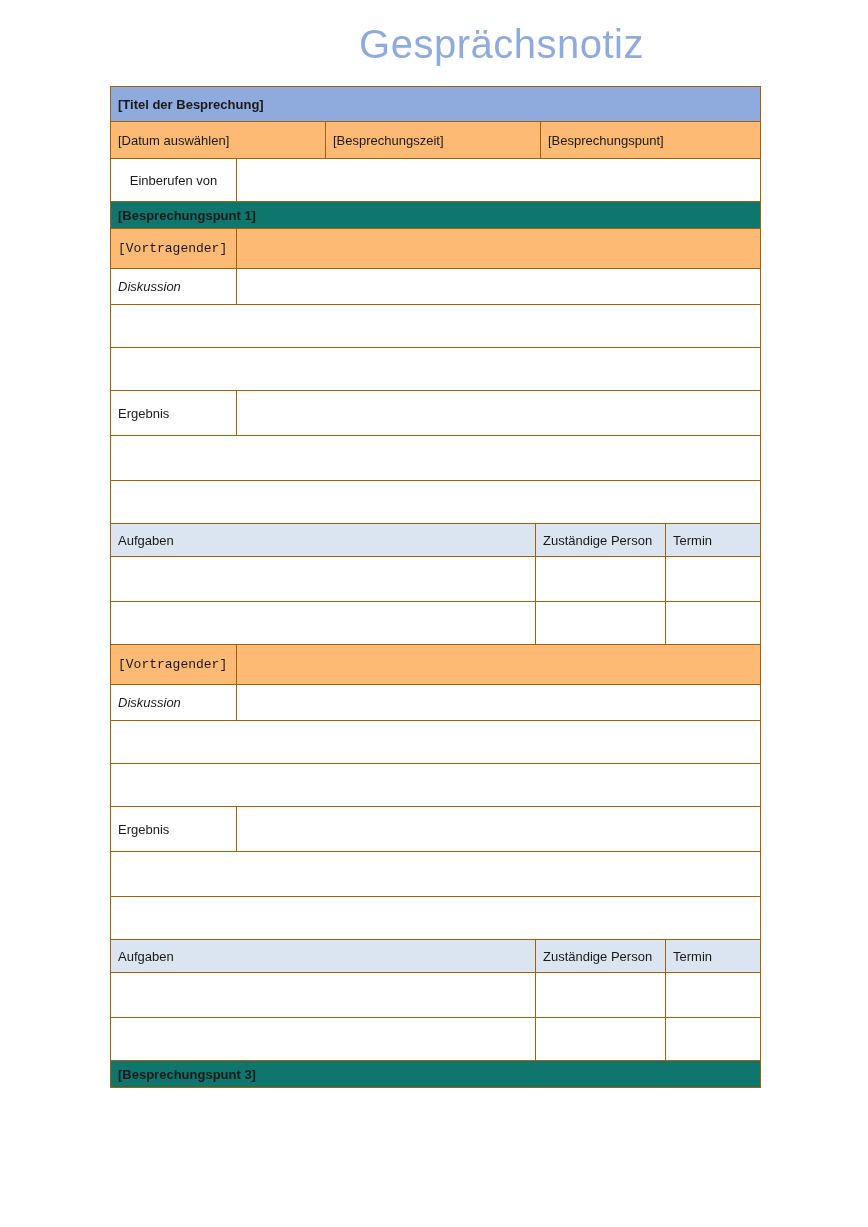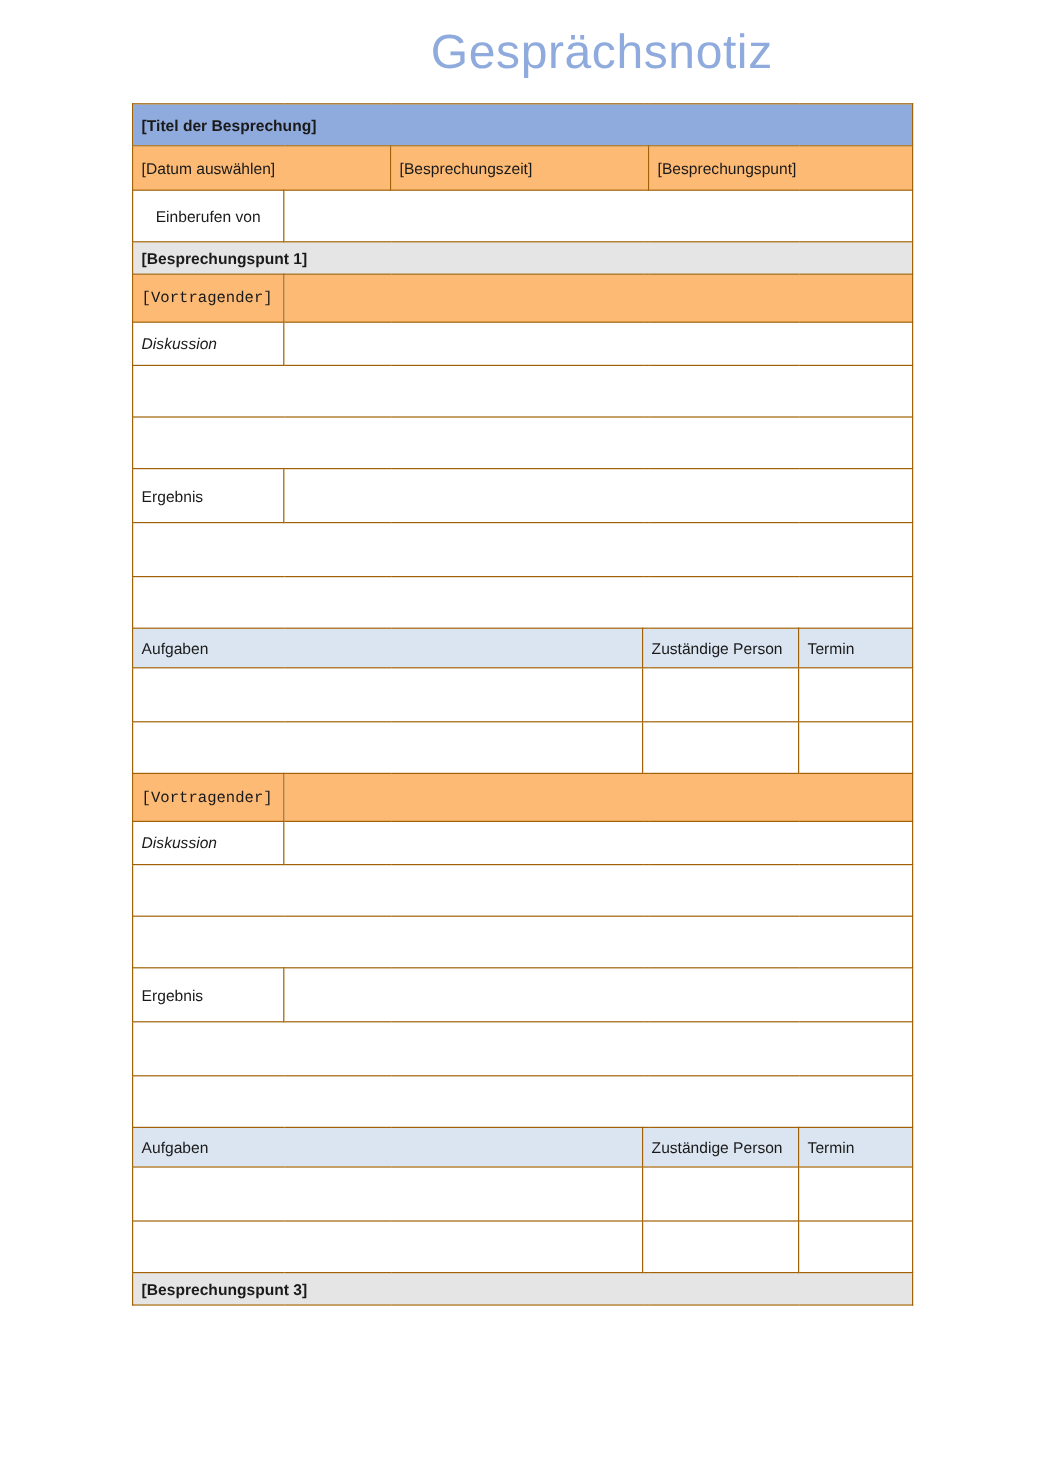--- a/index.html
+++ b/index.html
@@ -39,21 +39,21 @@
     white-space: nowrap;
   }
   td.title-header {
     background: #8faadc;
     color: #ffffff;
     font-weight: bold;
     font-size: 15px;
     height: 30px;
   }
   td.sec-header {
-    background: #e5e5e5;
+    background: #0f766e;
     color: #ffffff;
     font-weight: bold;
     font-size: 14px;
     height: 22px;
   }
   td.sub {
     background: #fdba74;
   }
   td.light {
     background: #dbe5f1;

